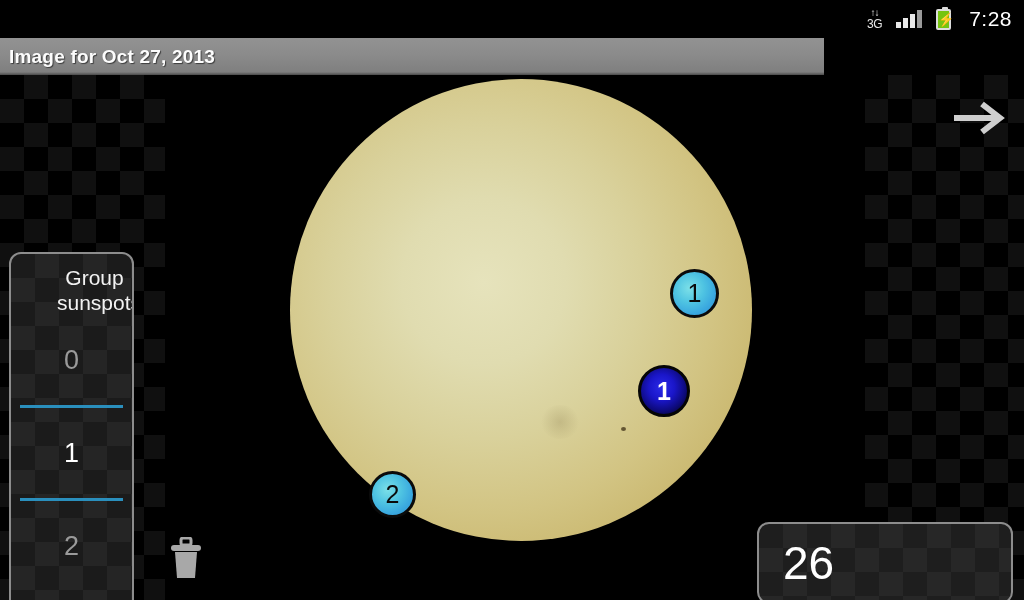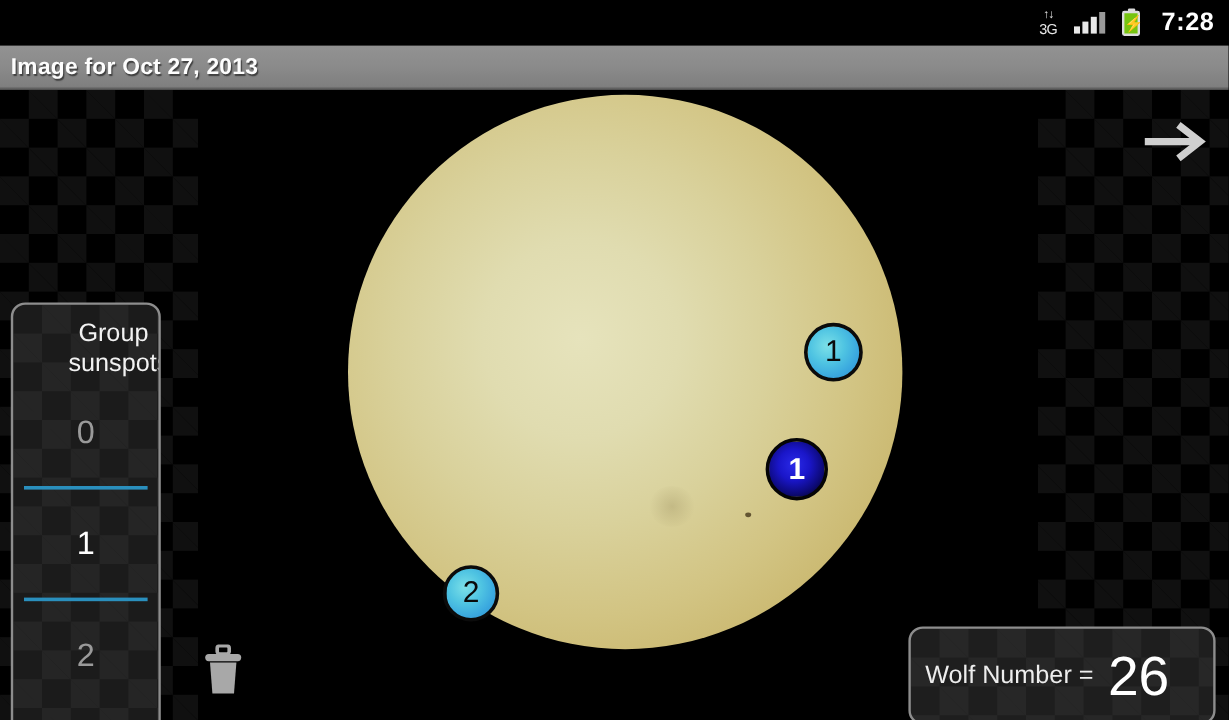--- a/index.html
+++ b/index.html
@@ -90,30 +90,30 @@
     left: 0; top: -1px;
     width: 100%;
     text-align: center;
     font-size: 13px;
     line-height: 19px;
     color: #f2f2f2;
   }
   .clock {
     font-size: 21px;
     color: #fff;
-    font-weight: bold;
+    font-weight: normal;
     letter-spacing: 0.5px;
     margin-left: 4px;
   }
 
   
   .title-bar {
     position: absolute;
     left: 0; top: 38px;
-    width: 1024px; height: 37px;
+    width: 824px; height: 37px;
     background: linear-gradient(to bottom, #929292 0%, #8b8b8b 45%, #7f7f7f 92%, #4a4a4a 100%);
     display: flex;
     align-items: center;
     box-sizing: border-box;
   }
   .title-text {
     margin-left: 9px;
     font-size: 19px;
     font-weight: bold;
     color: #fdfdfd;
@@ -349,18 +349,17 @@
       <div class="picker-title">Group sunspots</div>
 
       <div class="picker-option">0</div>
       <div class="picker-divider"></div>
       <div class="picker-option selected">1</div>
       <div class="picker-divider"></div>
       <div class="picker-option">2</div>
     </div>
 
     <div class="wolf-panel">
-      <div class="wolf-label">Wolf Number =</div>
       <div class="wolf-value">26</div>
     </div>
 
   </div>
 </div>
 
 </body></html>

